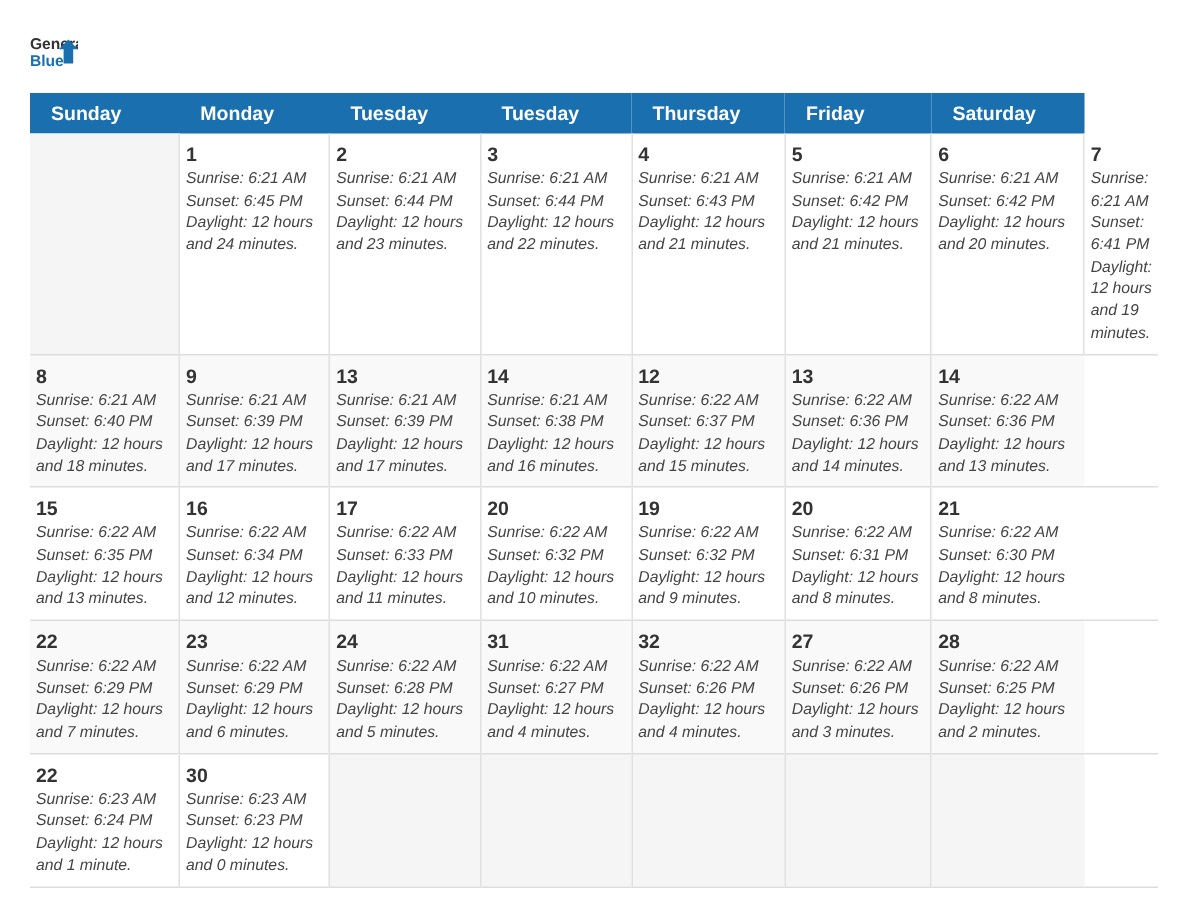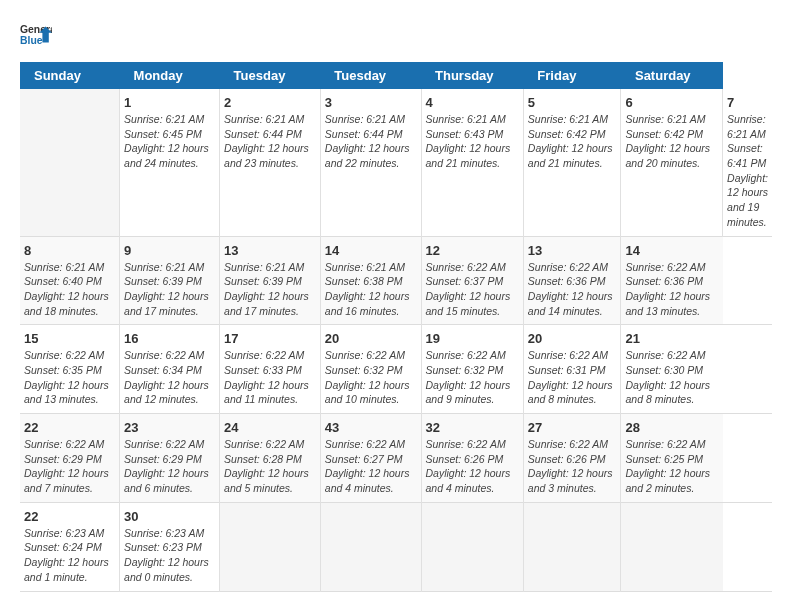--- a/index.html
+++ b/index.html
@@ -216,21 +216,21 @@
         </td>
         <td>
           <span class="day-num">23</span>
           <div class="day-detail">Sunrise: 6:22 AM<br>Sunset: 6:29 PM<br>Daylight: 12 hours and 6 minutes.</div>
         </td>
         <td>
           <span class="day-num">24</span>
           <div class="day-detail">Sunrise: 6:22 AM<br>Sunset: 6:28 PM<br>Daylight: 12 hours and 5 minutes.</div>
         </td>
         <td>
-          <span class="day-num">43</span>
+          <span class="day-num">31</span>
           <div class="day-detail">Sunrise: 6:22 AM<br>Sunset: 6:27 PM<br>Daylight: 12 hours and 4 minutes.</div>
         </td>
         <td>
           <span class="day-num">32</span>
           <div class="day-detail">Sunrise: 6:22 AM<br>Sunset: 6:26 PM<br>Daylight: 12 hours and 4 minutes.</div>
         </td>
         <td>
           <span class="day-num">27</span>
           <div class="day-detail">Sunrise: 6:22 AM<br>Sunset: 6:26 PM<br>Daylight: 12 hours and 3 minutes.</div>
         </td>

